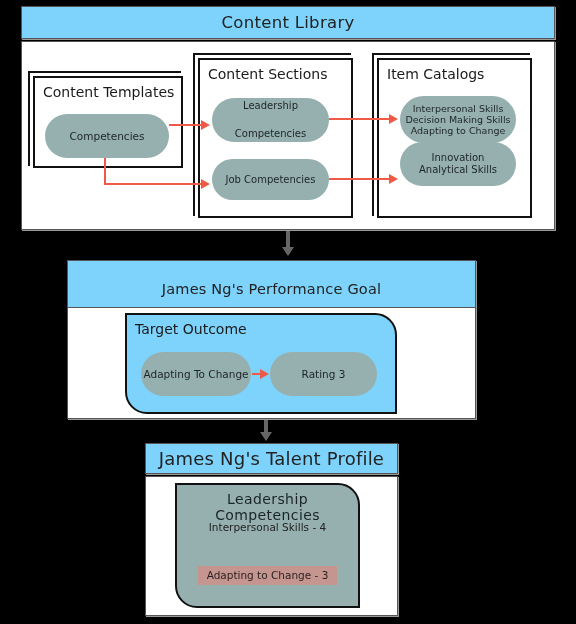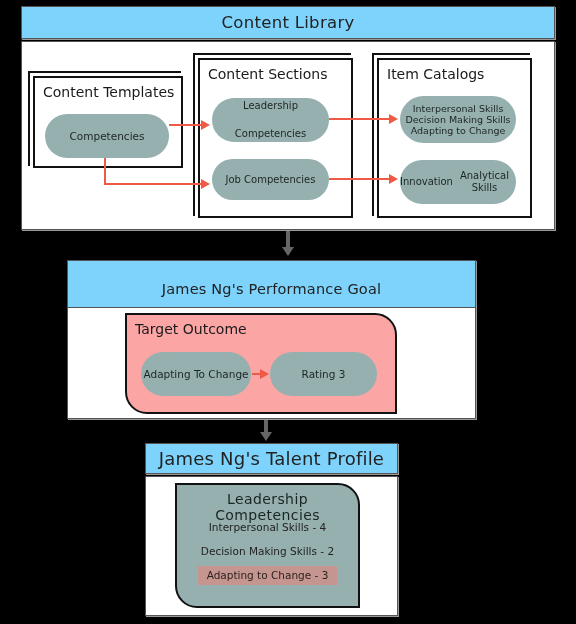--- a/index.html
+++ b/index.html
@@ -75,21 +75,21 @@
   .h-sect  { font-size: 14px; color: #1a1a1a; }
   .h-lead  { font-size: 14px; letter-spacing: .4px; color: #1a2424; }
 
   .t-sm   { font-size: 9.5px; }
   .t-md   { font-size: 10px; }
   .t-lg   { font-size: 10.5px; }
 
   
   .frame-tr-bl {
     border: 2px solid #111111;
-    background: #fca5a5;
+    background: #7dd3fc;
     border-radius: 0 22px 0 22px;
   }
 
   
   .fill-tr-bl {
     border: 2px solid #111111;
     background: #96b0b0;
     border-radius: 0 22px 0 22px;
   }
 
@@ -154,21 +154,21 @@
 <div class="abs pill t-md" style="left:212px; top:159px; width:117px; height:41px;">
   <span>Job Competencies</span>
 </div>
 
 <div class="abs pill t-sm" style="left:400px; top:96px; width:116px; height:47px; flex-direction:column;">
   <span>Interpersonal Skills</span>
   <span>Decision Making Skills</span>
   <span>Adapting to Change</span>
 </div>
 
-<div class="abs pill t-md" style="left:400px; top:160px; width:116px; height:44px; flex-direction:row;">
+<div class="abs pill t-md" style="left:400px; top:142px; width:116px; height:44px; flex-direction:column;">
   <span>Innovation</span>
   <span>Analytical Skills</span>
 </div>
 
 <div class="abs redline" style="left:169px; top:124px; width:33px; height:2px;"></div>
 <div class="abs redhead" style="left:201px; top:120px;"></div>
 
 <div class="abs redline" style="left:104px; top:158px; width:2px; height:27px;"></div>
 <div class="abs redline" style="left:104px; top:183px; width:98px; height:2px;"></div>
 <div class="abs redhead" style="left:201px; top:179px;"></div>
@@ -212,20 +212,17 @@
 
 <div class="abs panel" style="left:145px; top:476px; width:253px; height:140px;"></div>
 
 <div class="abs fill-tr-bl" style="left:175px; top:483px; width:185px; height:125px;">
   <div class="abs h-lead center-row" style="left:0; top:6px;">Leadership Competencies</div>
 
   <div class="abs center-row t-lg" style="left:0; top:36px;">
     <span>Interpersonal Skills - 4</span>
   </div>
 
-  <div class="abs center-row t-lg" style="left:0; top:60px;">
-    <span>Decision Making Skills - 2</span>
-  </div>
 
   <div class="abs center-row t-lg" style="left:0; top:81px;">
     <span class="highlight">Adapting to Change - 3</span>
   </div>
 </div>
 
 </body></html>

